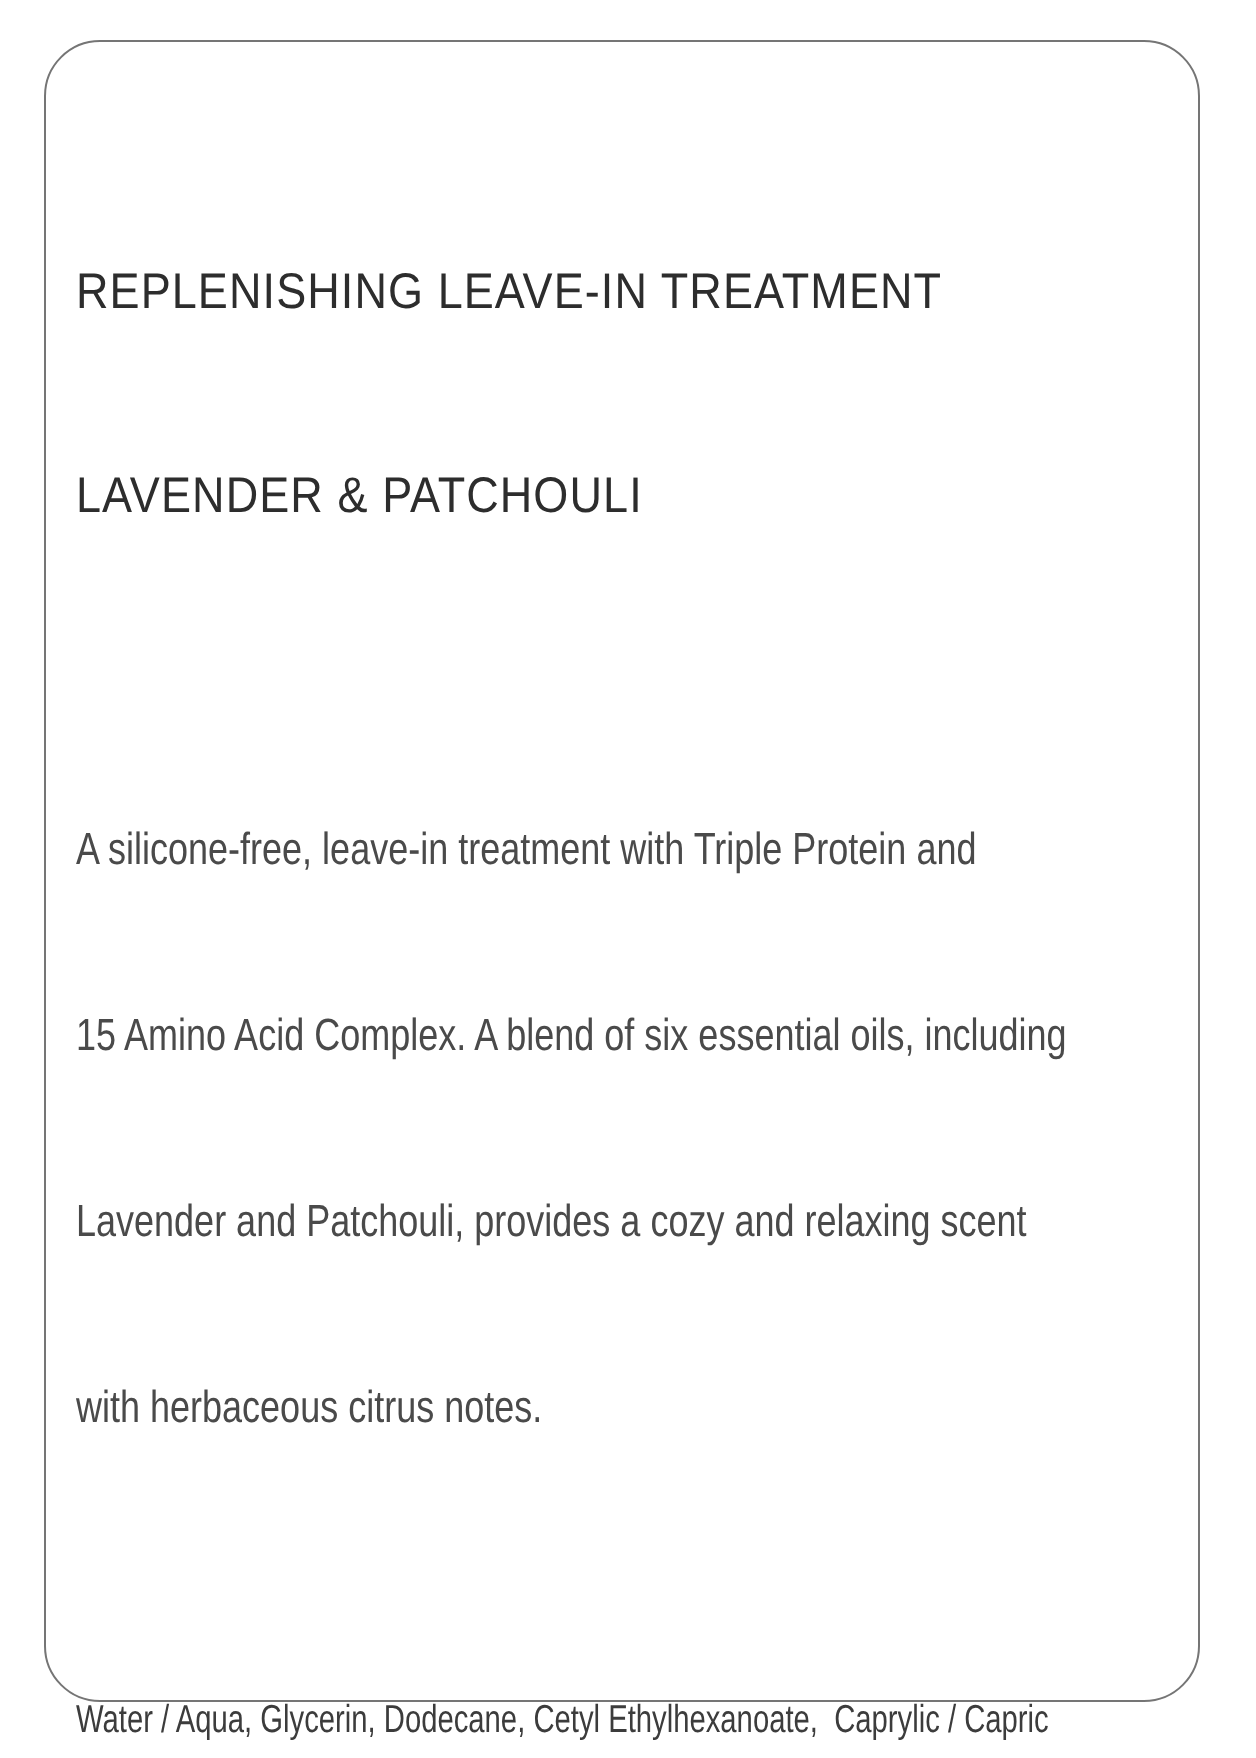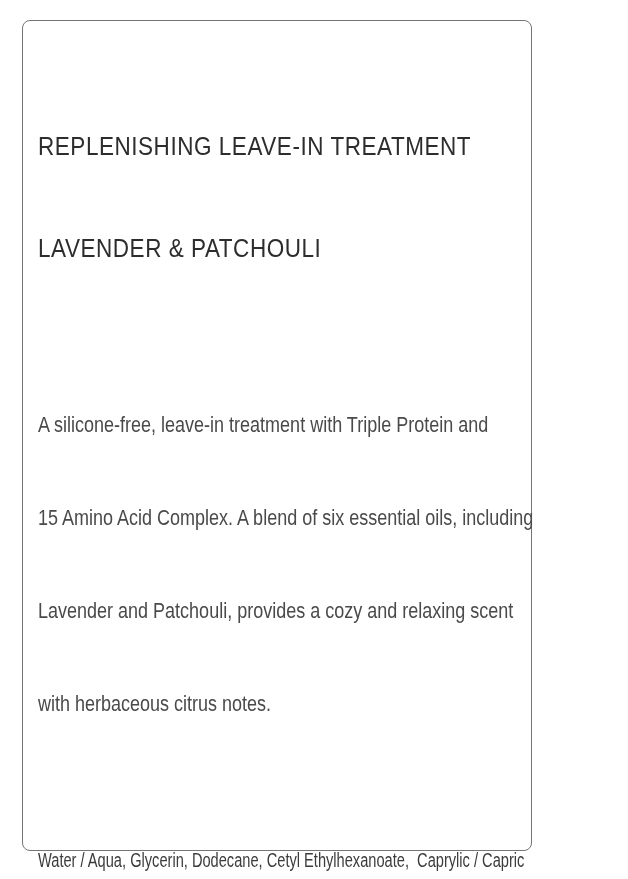--- a/index.html
+++ b/index.html
@@ -8,25 +8,25 @@
     background: #ffffff;
     width: 628px;
     height: 879px;
     font-family: "Liberation Sans", sans-serif;
     overflow: hidden;
   }
   .card {
     position: absolute;
     left: 22px;
     top: 20px;
-    width: 510px;
+    width: 578px;
     height: 831px;
     background: #ffffff;
     border: 1.5px solid #757575;
-    border-radius: 8px;
+    border-radius: 28px;
     box-sizing: border-box;
   }
   .content {
     position: absolute;
     left: 15px;
     top: 40px;
     width: 560px;
   }
   .title {
     font-size: 25px;

